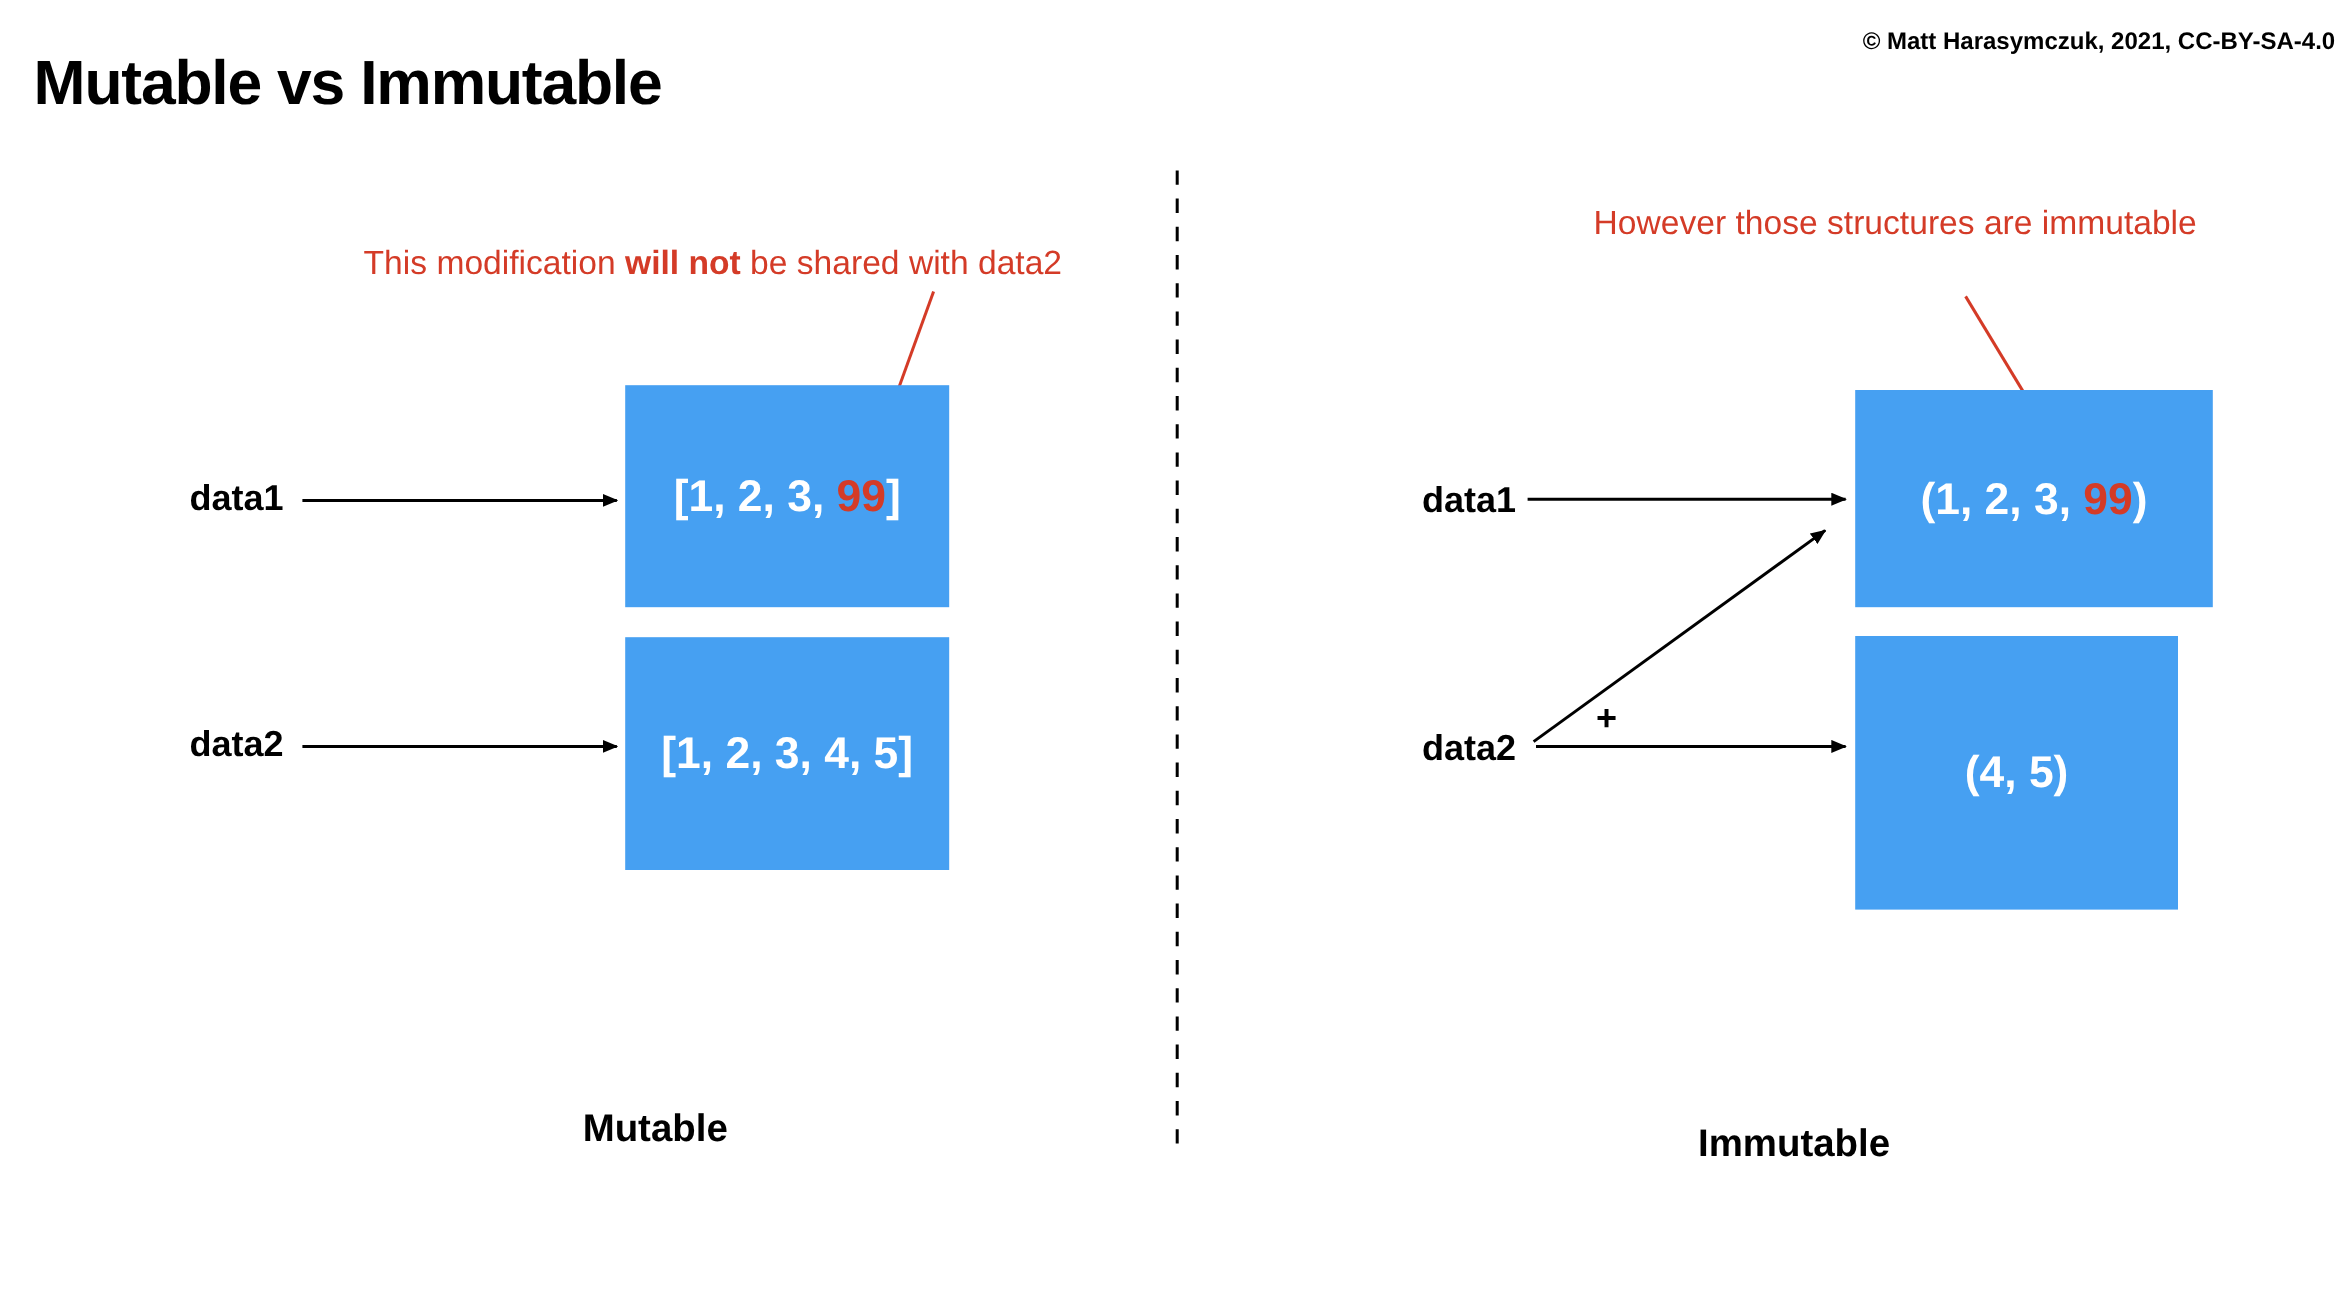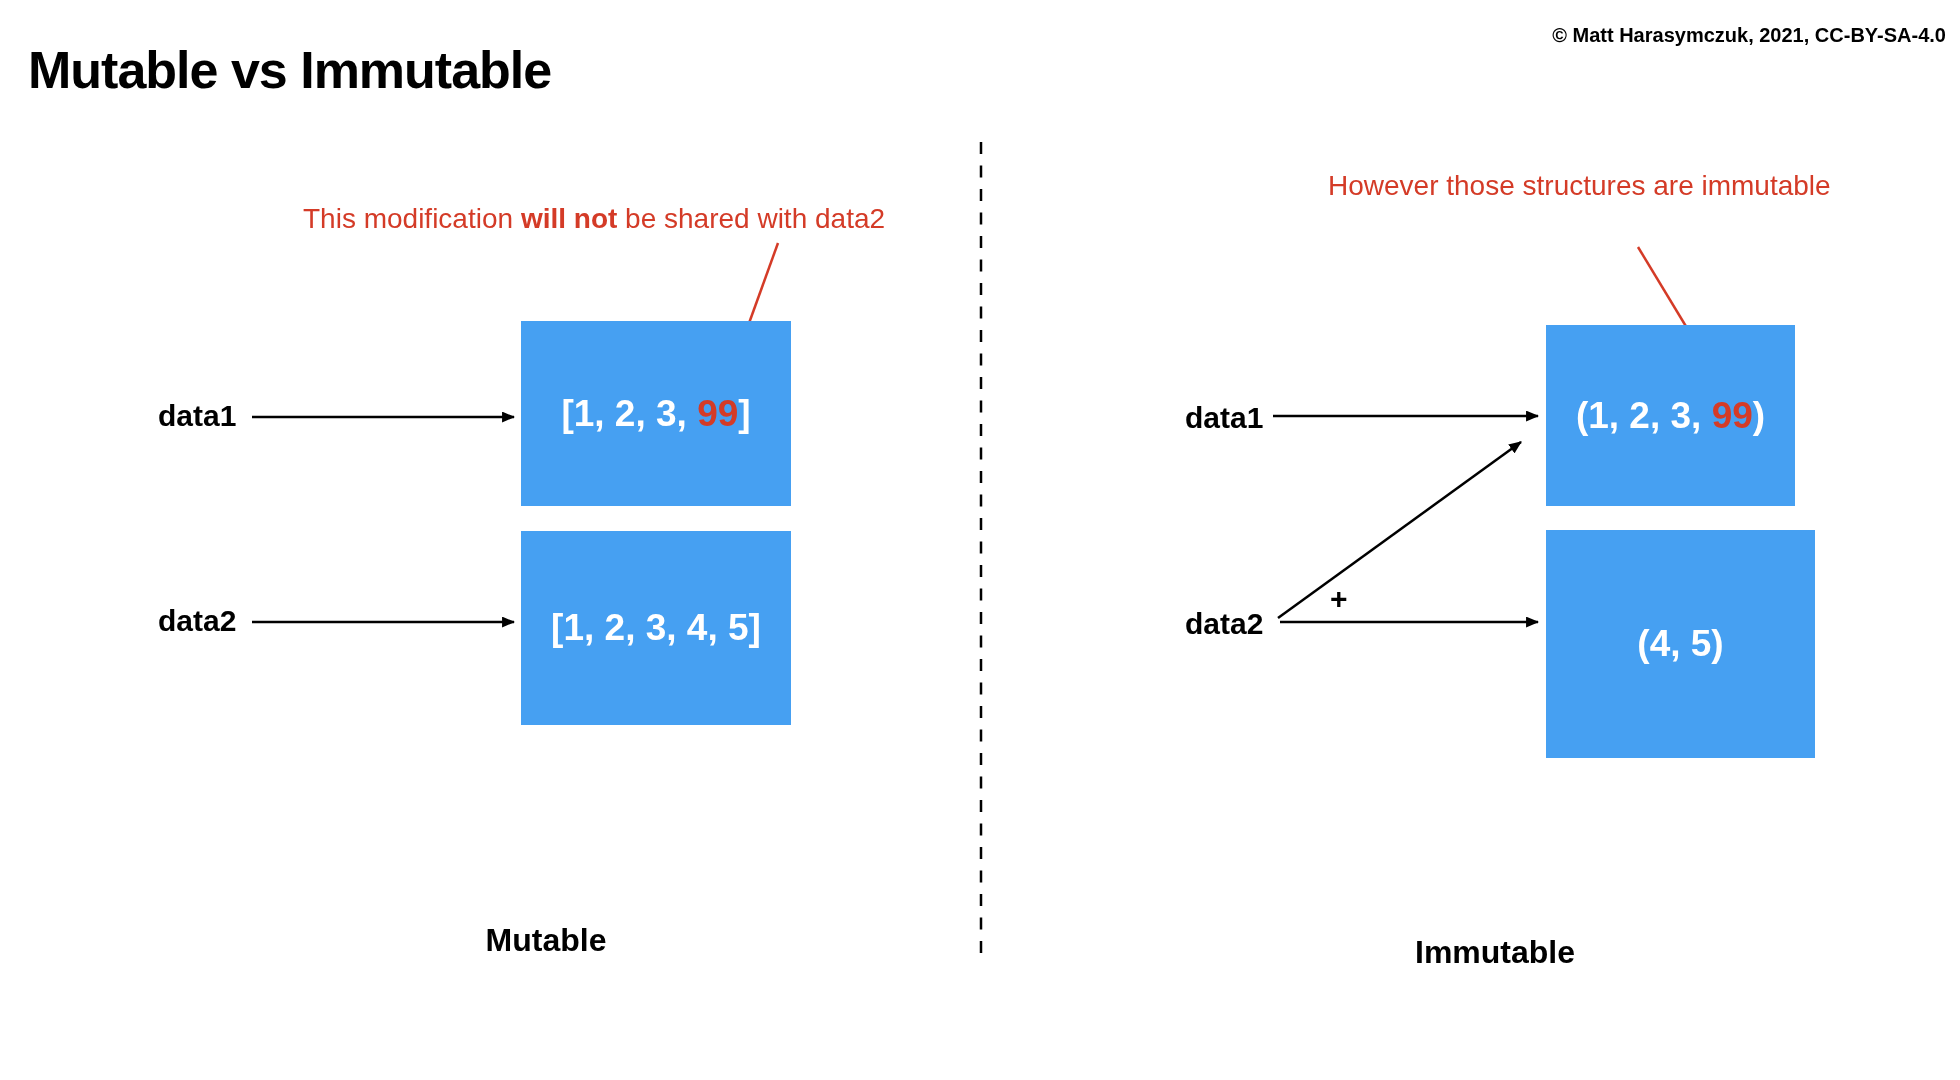--- a/index.html
+++ b/index.html
@@ -27,21 +27,21 @@
   .lbl-data1-left{left:158px;top:399px;}
   .lbl-data2-left{left:158px;top:604px;}
   .lbl-data1-right{left:1185px;top:401px;}
   .lbl-data2-right{left:1185px;top:607px;}
 
   .membox{position:absolute;background:var(--blue);display:flex;align-items:center;justify-content:center;
           font-size:37px;font-weight:bold;color:#ffffff;white-space:pre;}
   .membox .hl{color:var(--red);}
   .box1-left{left:521px;top:321px;width:270px;height:185px;}
   .box2-left{left:521px;top:531px;width:270px;height:194px;}
-  .box1-right{left:1546px;top:325px;width:249px;height:181px;}
+  .box1-right{left:1546px;top:325px;width:298px;height:181px;}
   .box2-right{left:1546px;top:530px;width:269px;height:228px;}
 
   .caption{position:absolute;font-size:32px;font-weight:bold;color:var(--ink);transform:translateX(-50%);white-space:nowrap;}
   .cap-mutable{left:546px;top:922px;}
   .cap-immutable{left:1495px;top:934px;}
 
   .plus-sign{position:absolute;left:1330px;top:582px;font-size:30px;font-weight:bold;color:var(--ink);}
 </style>
 </head>
 <body>

